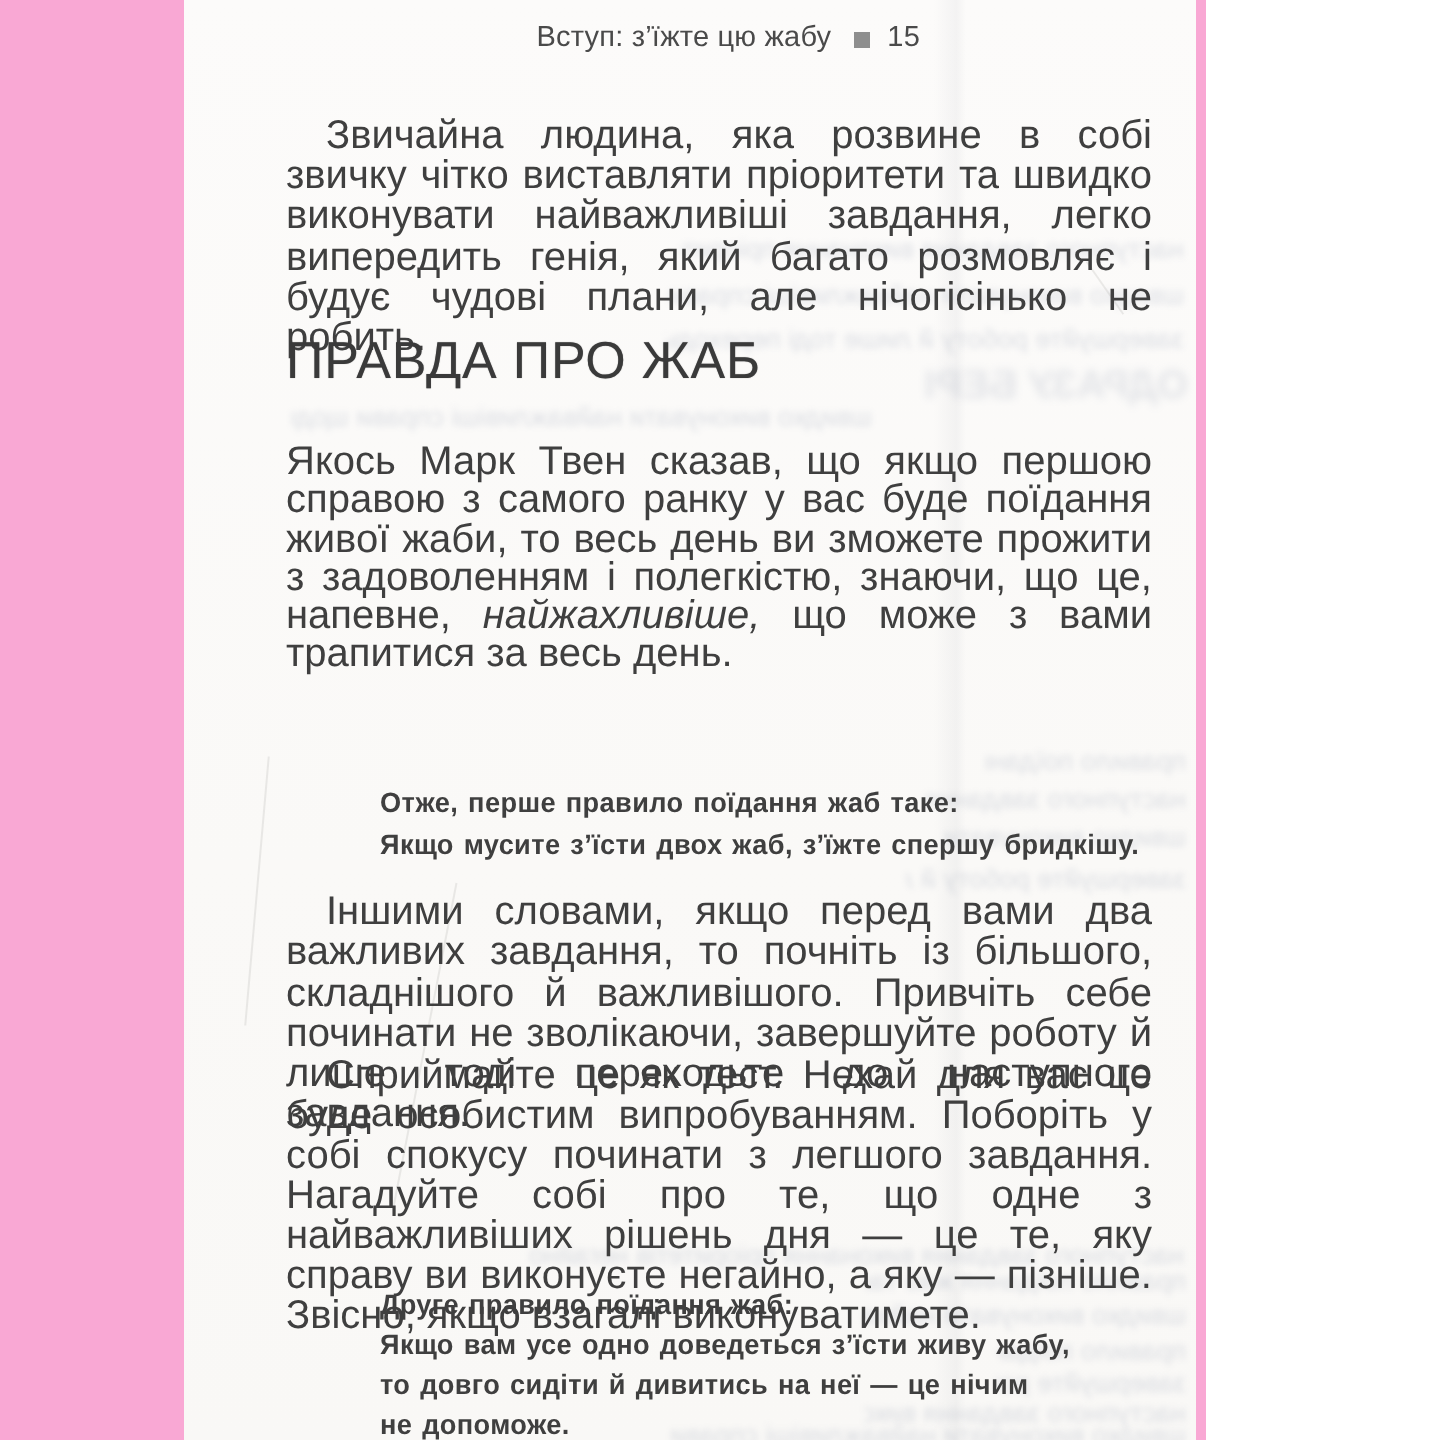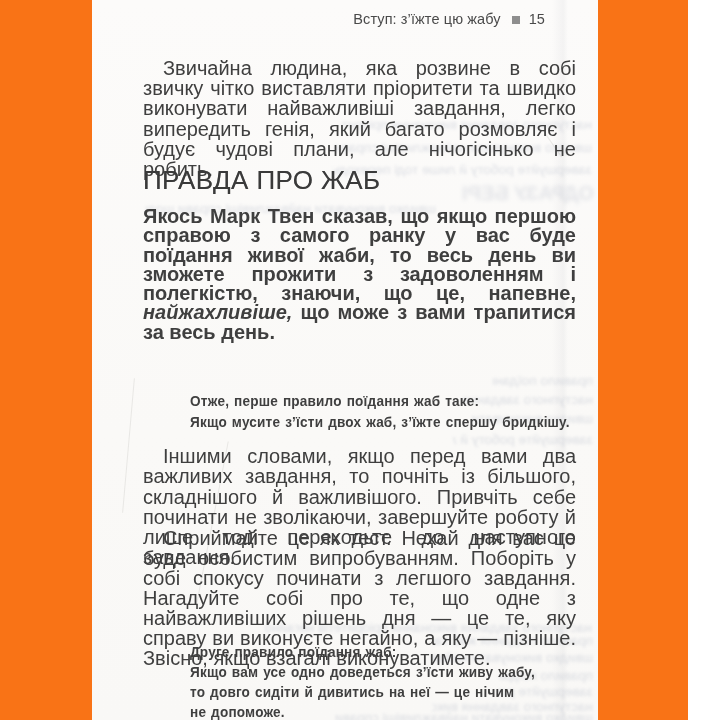--- a/index.html
+++ b/index.html
@@ -1,18 +1,18 @@
 <!DOCTYPE html>
 <html><head>
 <meta charset="utf-8">
 <style>
   html, body { margin:0; padding:0; background:#ffffff; }
   .canvas {
-    position:relative; width:688px; height:720px; overflow:hidden;
-    background:#f97316; font-family:"Liberation Sans", sans-serif;
+    position:relative; width:603px; height:720px; overflow:hidden;
+    background:#f9a8d4; font-family:"Liberation Sans", sans-serif;
     -webkit-font-smoothing:antialiased;
   }
   .paper {
     position:absolute; left:92px; top:0; width:506px; height:720px;
     background:linear-gradient(180deg,#fcfbfa 0%, #faf9f7 60%, #f9f8f6 100%);
   }
   .edge-shade {
     position:absolute; top:0; right:120px; width:16px; height:720px;
     background:linear-gradient(90deg, rgba(255,255,255,0) 0%, rgba(190,192,198,.14) 70%, rgba(255,255,255,0) 100%);
   }
@@ -24,21 +24,21 @@
   .heading {
     position:absolute; left:143px; top:165px; font-size:26px; color:#3a3a3a;
     letter-spacing:.4px; text-shadow:0 0 .5px rgba(58,58,58,.55);
   }
   .para {
     position:absolute; left:143px; width:433px; font-size:20px; line-height:19.8px;
     text-align:justify; color:#3f3f3f;
   }
   .indent { text-indent:20px; }
   #p1 { top:58px;  line-height:20.2px; }
-  #p2 { top:207px; line-height:19.3px;font-weight:bold; }
+  #p2 { top:222px; line-height:19.3px; }
   #p3 { top:291px; line-height:19.8px; }
   #p4 { top:446px; line-height:20.3px; }
   #p5 { top:528px; line-height:20px; }
   .quote {
     position:absolute; left:190px; width:400px; color:#3f3f3f; font-weight:bold;
     font-size:14px; letter-spacing:.2px; word-spacing:1px;
     transform:scaleX(.97); transform-origin:left top;
   }
   #q1 { top:391px; line-height:20.5px; }
   #q2 { top:642px; line-height:20px; }

